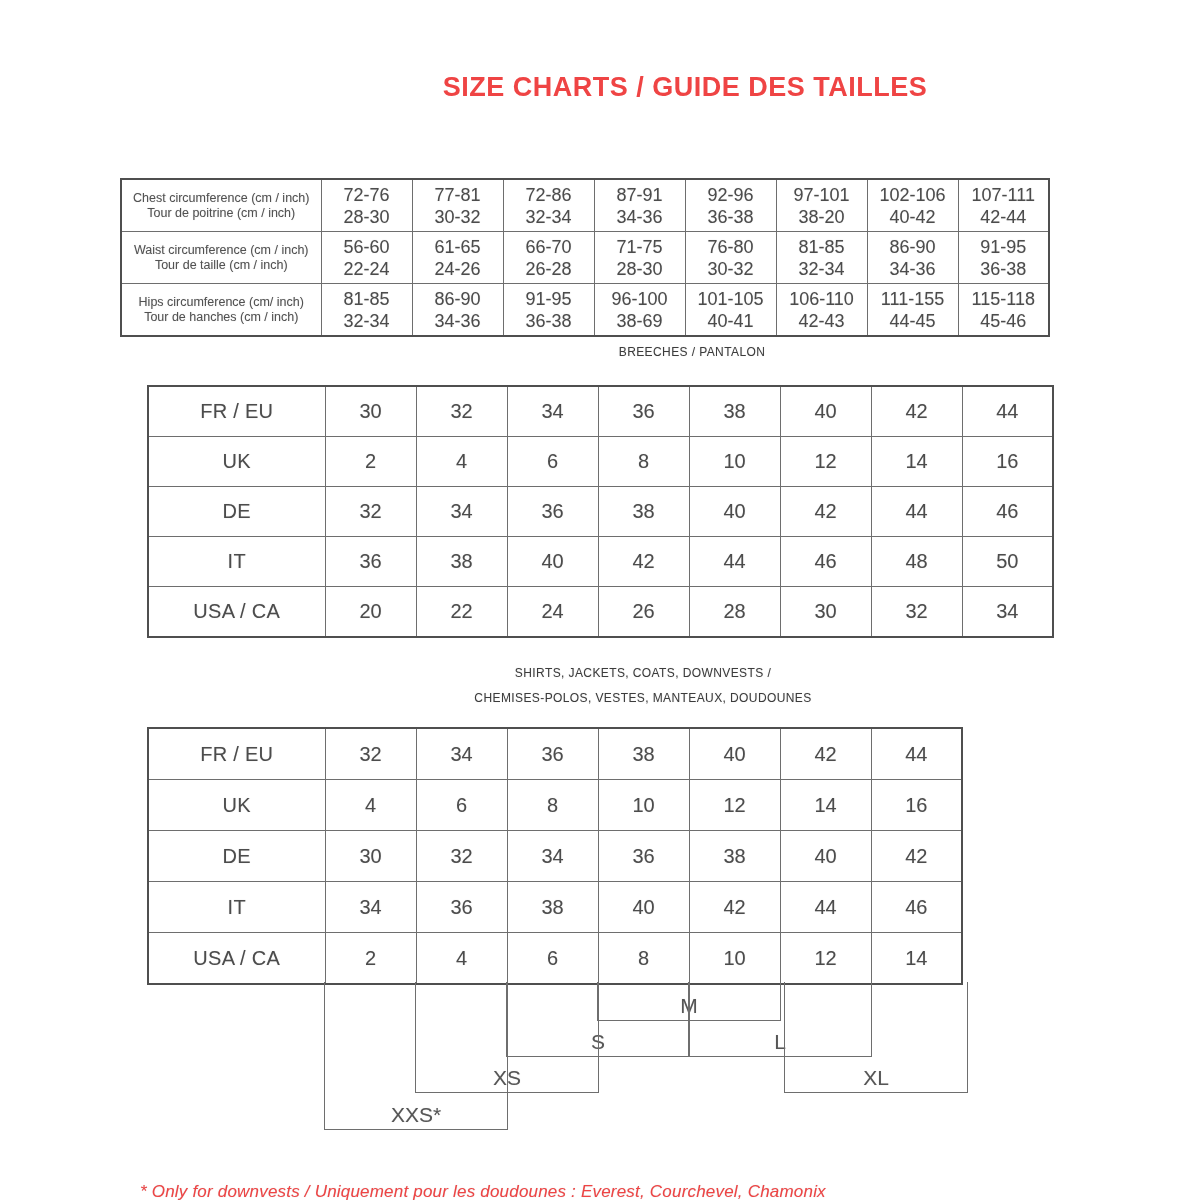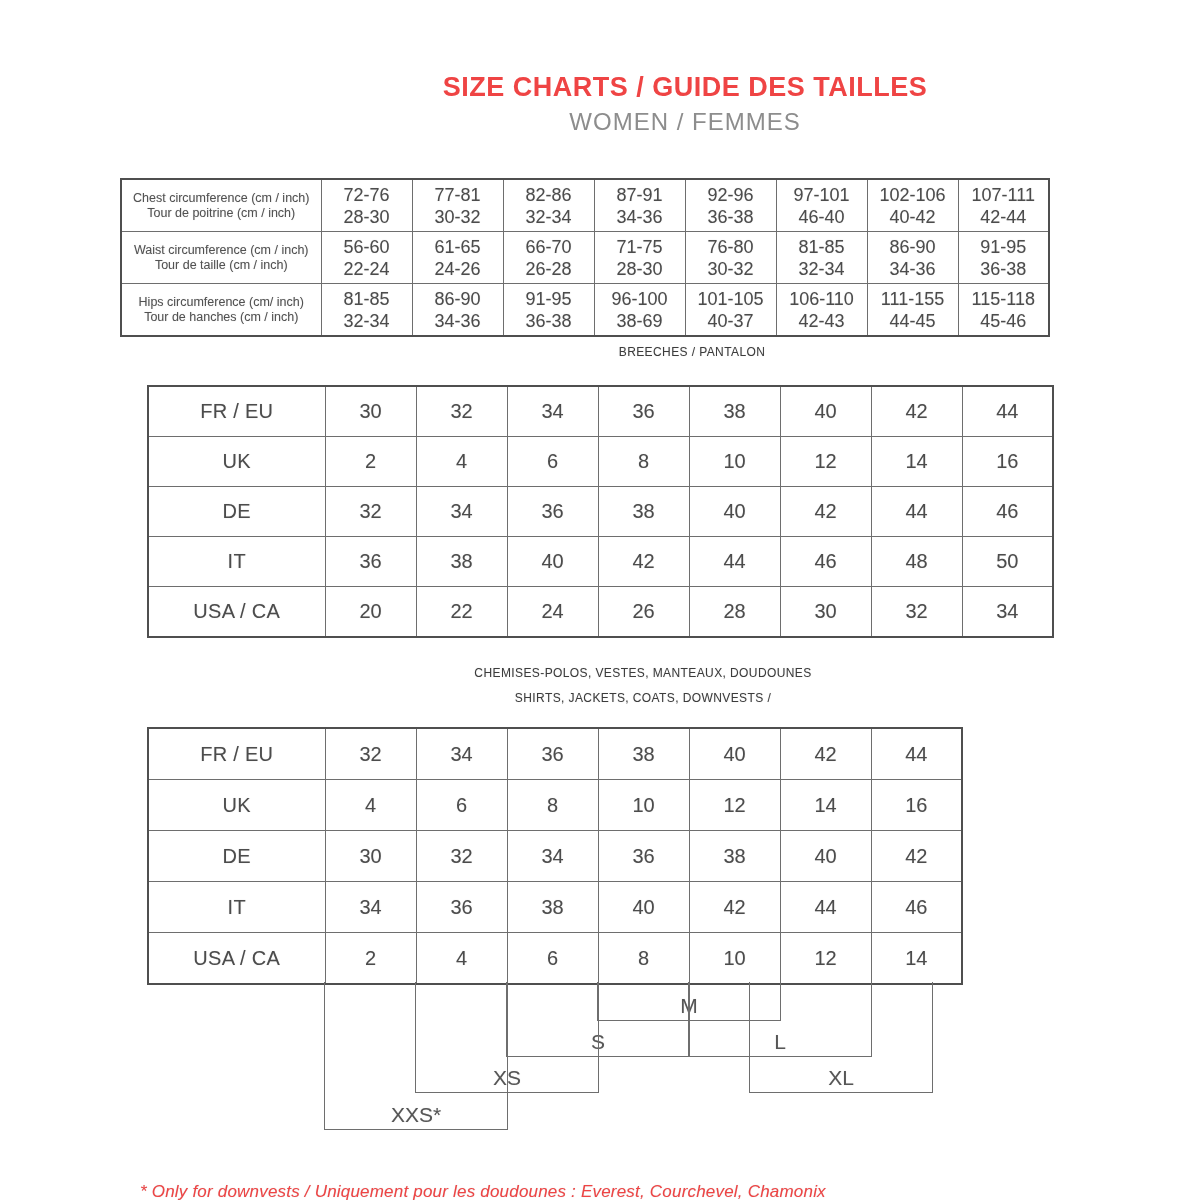--- a/index.html
+++ b/index.html
@@ -63,21 +63,20 @@
     font-size:17px;font-style:italic;color:#ef4444;letter-spacing:.2px;
     text-shadow:0 0 1px rgba(90,90,90,.25);
   }
 </style>
 </head>
 <body>
 
 <div class="canvas">
 
   <div class="doc-title">SIZE CHARTS / GUIDE DES TAILLES</div>
-  <div class="doc-subtitle">WOMEN / FEMMES</div>
 
   <table class="chart" id="measurements-table">
     <colgroup>
       <col style="width:200px">
       <col style="width:91px">
         <col style="width:91px">
         <col style="width:91px">
         <col style="width:91px">
       <col style="width:91px">
         <col style="width:91px">
@@ -92,34 +91,34 @@
           </td>
           <td class="mval">
             <div>72-76</div>
             <div>28-30</div>
           </td>
           <td class="mval">
             <div>77-81</div>
             <div>30-32</div>
           </td>
           <td class="mval">
-            <div>82-86</div>
+            <div>72-86</div>
             <div>32-34</div>
           </td>
           <td class="mval">
             <div>87-91</div>
             <div>34-36</div>
           </td>
           <td class="mval">
             <div>92-96</div>
             <div>36-38</div>
           </td>
           <td class="mval">
             <div>97-101</div>
-            <div>46-40</div>
+            <div>38-20</div>
           </td>
           <td class="mval">
             <div>102-106</div>
             <div>40-42</div>
           </td>
           <td class="mval">
             <div>107-111</div>
             <div>42-44</div>
           </td>
         </tr>
@@ -177,21 +176,21 @@
           <td class="mval">
             <div>91-95</div>
             <div>36-38</div>
           </td>
           <td class="mval">
             <div>96-100</div>
             <div>38-69</div>
           </td>
           <td class="mval">
             <div>101-105</div>
-            <div>40-37</div>
+            <div>40-41</div>
           </td>
           <td class="mval">
             <div>106-110</div>
             <div>42-43</div>
           </td>
           <td class="mval">
             <div>111-155</div>
             <div>44-45</div>
           </td>
           <td class="mval">
@@ -269,22 +268,22 @@
           <td class="sval">26</td>
           <td class="sval">28</td>
           <td class="sval">30</td>
           <td class="sval">32</td>
           <td class="sval">34</td>
         </tr>
       </tbody>
   </table>
 
   <div class="section-title shirts-title">
+    <div>SHIRTS, JACKETS, COATS, DOWNVESTS /</div>
     <div>CHEMISES-POLOS, VESTES, MANTEAUX, DOUDOUNES</div>
-    <div>SHIRTS, JACKETS, COATS, DOWNVESTS /</div>
   </div>
 
   <table class="chart" id="shirts-table">
     <colgroup>
       <col style="width:177px">
       <col style="width:91px">
         <col style="width:91px">
         <col style="width:91px">
         <col style="width:91px">
       <col style="width:91px">
@@ -351,21 +350,21 @@
       </div>
       <div class="bracket" style="left: 506px; top: 982px; width: 182px; height: 74px;">
         <span class="blabel">S</span>
       </div>
       <div class="bracket" style="left: 688px; top: 982px; width: 182px; height: 74px;">
         <span class="blabel">L</span>
       </div>
       <div class="bracket" style="left: 415px; top: 982px; width: 182px; height: 110px; text-align: center;">
         <span class="blabel">XS</span>
       </div>
-      <div class="bracket" style="left: 749px; top: 982px; width: 182px; height: 110px; text-align: right;">
+      <div class="bracket" style="left: 784px; top: 982px; width: 182px; height: 110px; text-align: right;">
         <span class="blabel">XL</span>
       </div>
       <div class="bracket" style="left: 324px; top: 982px; width: 182px; height: 147px; text-decoration: underline;">
         <span class="blabel">XXS*</span>
       </div>
     </div>
 
   <div class="footnote">* Only for downvests / Uniquement pour les doudounes : Everest, Courchevel, Chamonix</div>
 
 </div>

